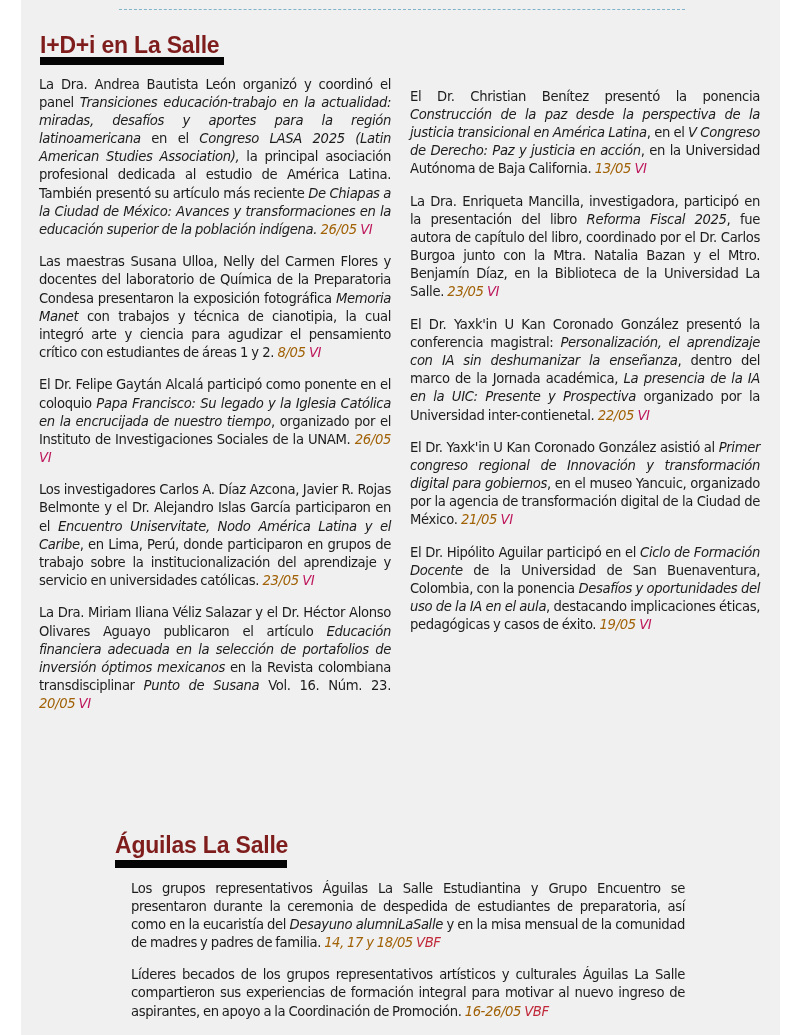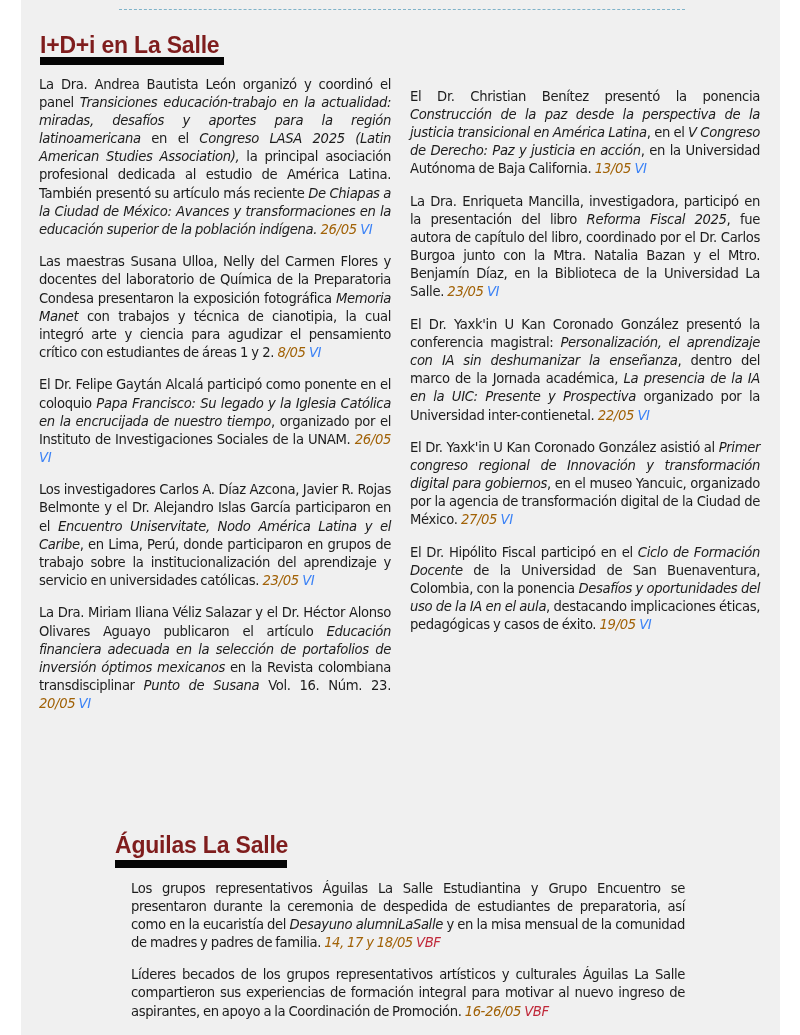--- a/index.html
+++ b/index.html
@@ -35,21 +35,21 @@
       font-size: 13.2px;
       line-height: 18.1px;
       color: #1c1c1c;
       text-align: justify;
       letter-spacing: -0.35px;
       word-spacing: -0.5px;
     }
     .col p { margin: 0 0 14.5px 0; }
     .col i { font-style: italic; }
     .date { color: #a16207; font-style: italic; }
-    .code-vi { color: #3b82f6; font-style: italic; }
+    .code-vi { color: #be185d; font-style: italic; }
     .code-vbf { color: #c0293a; font-style: italic; }
     .left { left: 39px; top: 76px; width: 352px; }
     .right { left: 410px; top: 88px; width: 350px; }
     .bottom {
       left: 115px; top: 880px; width: 570px; font-size: 13.2px;
       letter-spacing: -0.4px; word-spacing: -0.6px;
     }
     .bottom p { margin: 0 0 14px 16px; }
   </style>
 </head>
@@ -65,22 +65,22 @@
     <p><span>La Dra. Andrea Bautista León organizó y coordinó el panel </span><i>Transiciones educación-trabajo en la actualidad: miradas, desafíos y aportes para la región latinoamericana</i><span> en el </span><i>Congreso LASA 2025 (Latin American Studies Association),</i><span> la principal asociación profesional dedicada al estudio de América Latina. También presentó su artículo más reciente </span><i>De Chiapas a la Ciudad de México: Avances y transformaciones en la educación superior de la población indígena.</i> <span class="date">26/05</span> <span class="code-vi">VI</span></p>
     <p><span>Las maestras Susana Ulloa, Nelly del Carmen Flores y docentes del laboratorio de Química de la Preparatoria Condesa presentaron la exposición fotográfica </span><i>Memoria Manet</i><span> con trabajos y técnica de cianotipia, la cual integró arte y ciencia para agudizar el pensamiento crítico con estudiantes de áreas 1 y 2.</span> <span class="date">8/05</span> <span class="code-vi">VI</span></p>
     <p><span>El Dr. Felipe Gaytán Alcalá participó como ponente en el coloquio </span><i>Papa Francisco: Su legado y la Iglesia Católica en la encrucijada de nuestro tiempo</i><span>, organizado por el Instituto de Investigaciones Sociales de la UNAM.</span> <span class="date">26/05</span> <span class="code-vi">VI</span></p>
     <p><span>Los investigadores Carlos A. Díaz Azcona, Javier R. Rojas Belmonte y el Dr. Alejandro Islas García participaron en el </span><i>Encuentro Uniservitate, Nodo América Latina y el Caribe</i><span>, en Lima, Perú, donde participaron en grupos de trabajo sobre la institucionalización del aprendizaje y servicio en universidades católicas.</span> <span class="date">23/05</span> <span class="code-vi">VI</span></p>
     <p><span>La Dra. Miriam Iliana Véliz Salazar y el Dr. Héctor Alonso Olivares Aguayo publicaron el artículo </span><i>Educación financiera adecuada en la selección de portafolios de inversión óptimos mexicanos</i><span> en la Revista colombiana transdisciplinar </span><i>Punto de Susana</i><span> Vol. 16. Núm. 23.</span> <span class="date">20/05</span> <span class="code-vi">VI</span></p>
   </div>
 <div class="col right">
     <p><span>El Dr. Christian Benítez presentó la ponencia </span><i>Construcción de la paz desde la perspectiva de la justicia transicional en América Latina</i><span>, en el </span><i>V Congreso de Derecho: Paz y justicia en acción</i><span>, en la Universidad Autónoma de Baja California.</span> <span class="date">13/05</span> <span class="code-vi">VI</span></p>
     <p><span>La Dra. Enriqueta Mancilla, investigadora, participó en la presentación del libro </span><i>Reforma Fiscal 2025</i><span>, fue autora de capítulo del libro, coordinado por el Dr. Carlos Burgoa junto con la Mtra. Natalia Bazan y el Mtro. Benjamín Díaz, en la Biblioteca de la Universidad La Salle.</span> <span class="date">23/05</span> <span class="code-vi">VI</span></p>
     <p><span>El Dr. Yaxk'in U Kan Coronado González presentó la conferencia magistral: </span><i>Personalización, el aprendizaje con IA sin deshumanizar la enseñanza</i><span>, dentro del marco de la Jornada académica, </span><i>La presencia de la IA en la UIC: Presente y Prospectiva</i><span> organizado por la Universidad inter-contienetal.</span> <span class="date">22/05</span> <span class="code-vi">VI</span></p>
-    <p><span>El Dr. Yaxk'in U Kan Coronado González asistió al </span><i>Primer congreso regional de Innovación y transformación digital para gobiernos</i><span>, en el museo Yancuic, organizado por la agencia de transformación digital de la Ciudad de México.</span> <span class="date">27/05</span> <span class="code-vi">VI</span></p>
-    <p><span>El Dr. Hipólito Fiscal participó en el </span><i>Ciclo de Formación Docente</i><span> de la Universidad de San Buenaventura, Colombia, con la ponencia </span><i>Desafíos y oportunidades del uso de la IA en el aula</i><span>, destacando implicaciones éticas, pedagógicas y casos de éxito.</span> <span class="date">19/05</span> <span class="code-vi">VI</span></p>
+    <p><span>El Dr. Yaxk'in U Kan Coronado González asistió al </span><i>Primer congreso regional de Innovación y transformación digital para gobiernos</i><span>, en el museo Yancuic, organizado por la agencia de transformación digital de la Ciudad de México.</span> <span class="date">21/05</span> <span class="code-vi">VI</span></p>
+    <p><span>El Dr. Hipólito Aguilar participó en el </span><i>Ciclo de Formación Docente</i><span> de la Universidad de San Buenaventura, Colombia, con la ponencia </span><i>Desafíos y oportunidades del uso de la IA en el aula</i><span>, destacando implicaciones éticas, pedagógicas y casos de éxito.</span> <span class="date">19/05</span> <span class="code-vi">VI</span></p>
   </div>
 
 <div class="heading" style="left:115px; top:834px;">Águilas La Salle</div>
 <div class="heading-bar" style="left:115px; top:860px; width:172px;"></div>
 
 <div class="col bottom">
     <p><span>Los grupos representativos Águilas La Salle Estudiantina y Grupo Encuentro se presentaron durante la ceremonia de despedida de estudiantes de preparatoria, así como en la eucaristía del </span><i>Desayuno alumniLaSalle</i><span> y en la misa mensual de la comunidad de madres y padres de familia.</span> <span class="date">14, 17 y 18/05</span> <span class="code-vbf">VBF</span></p>
     <p><span>Líderes becados de los grupos representativos artísticos y culturales Águilas La Salle compartieron sus experiencias de formación integral para motivar al nuevo ingreso de aspirantes, en apoyo a la Coordinación de Promoción.</span> <span class="date">16-26/05</span> <span class="code-vbf">VBF</span></p>
   </div>
 

